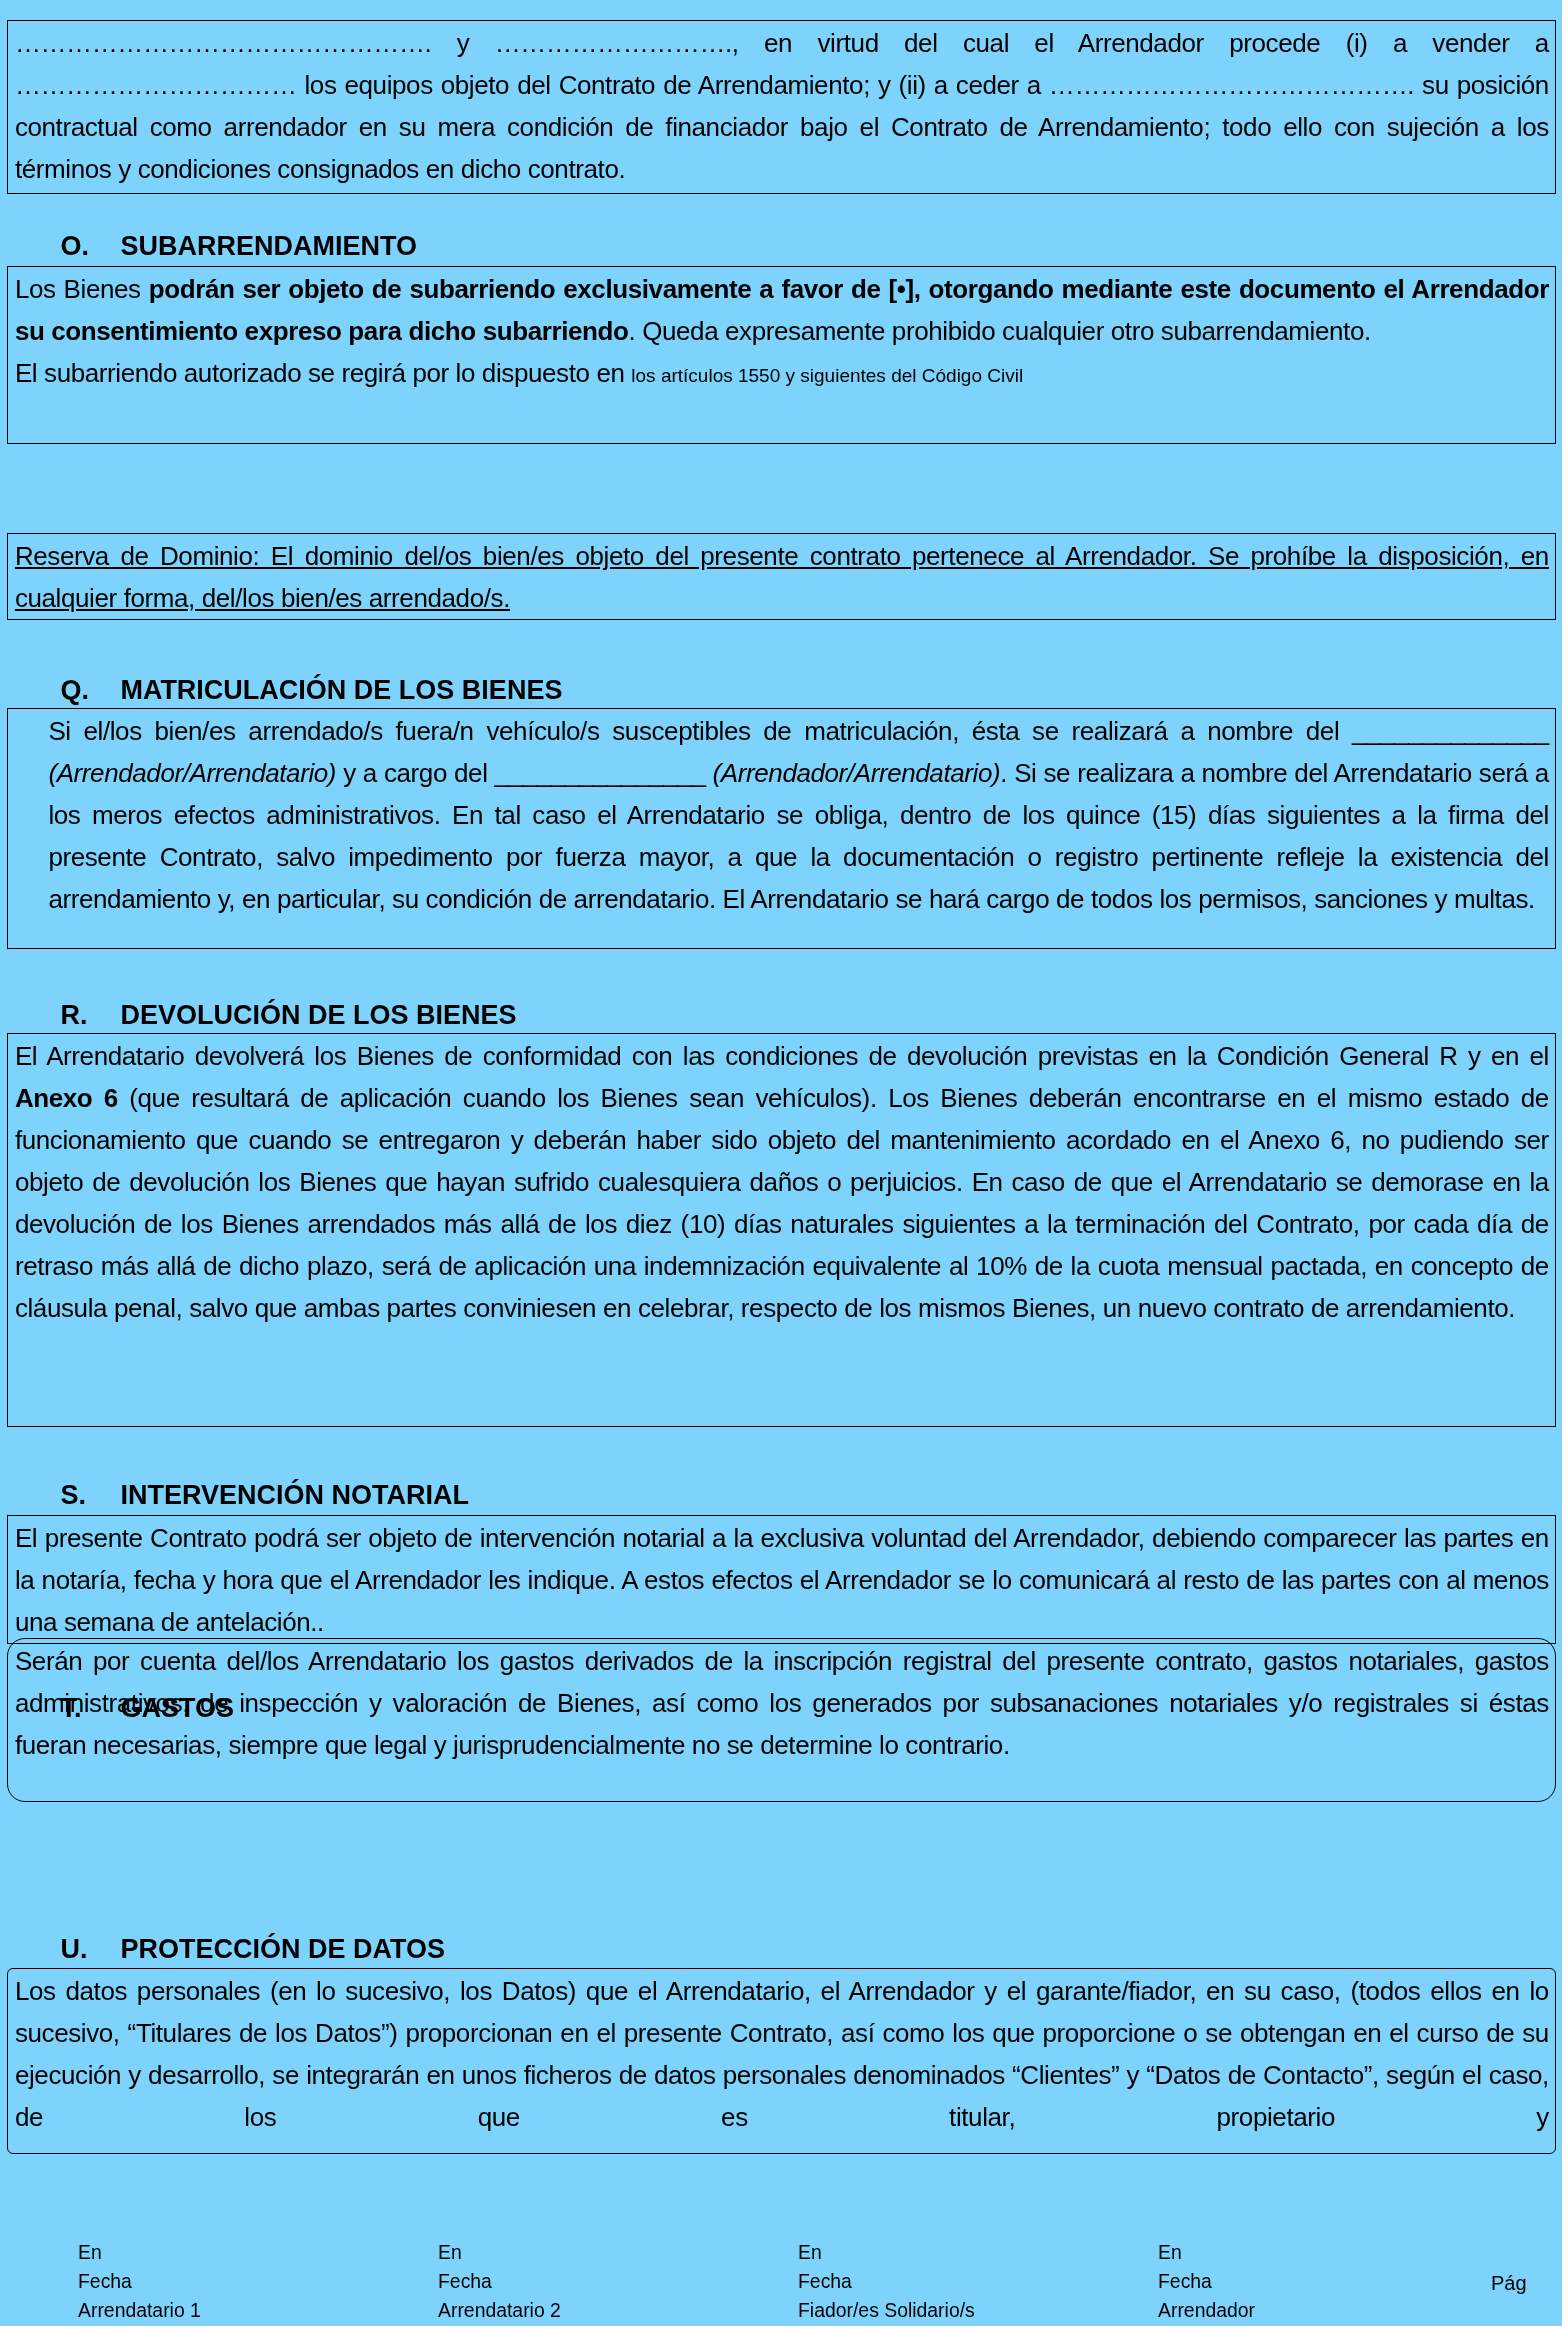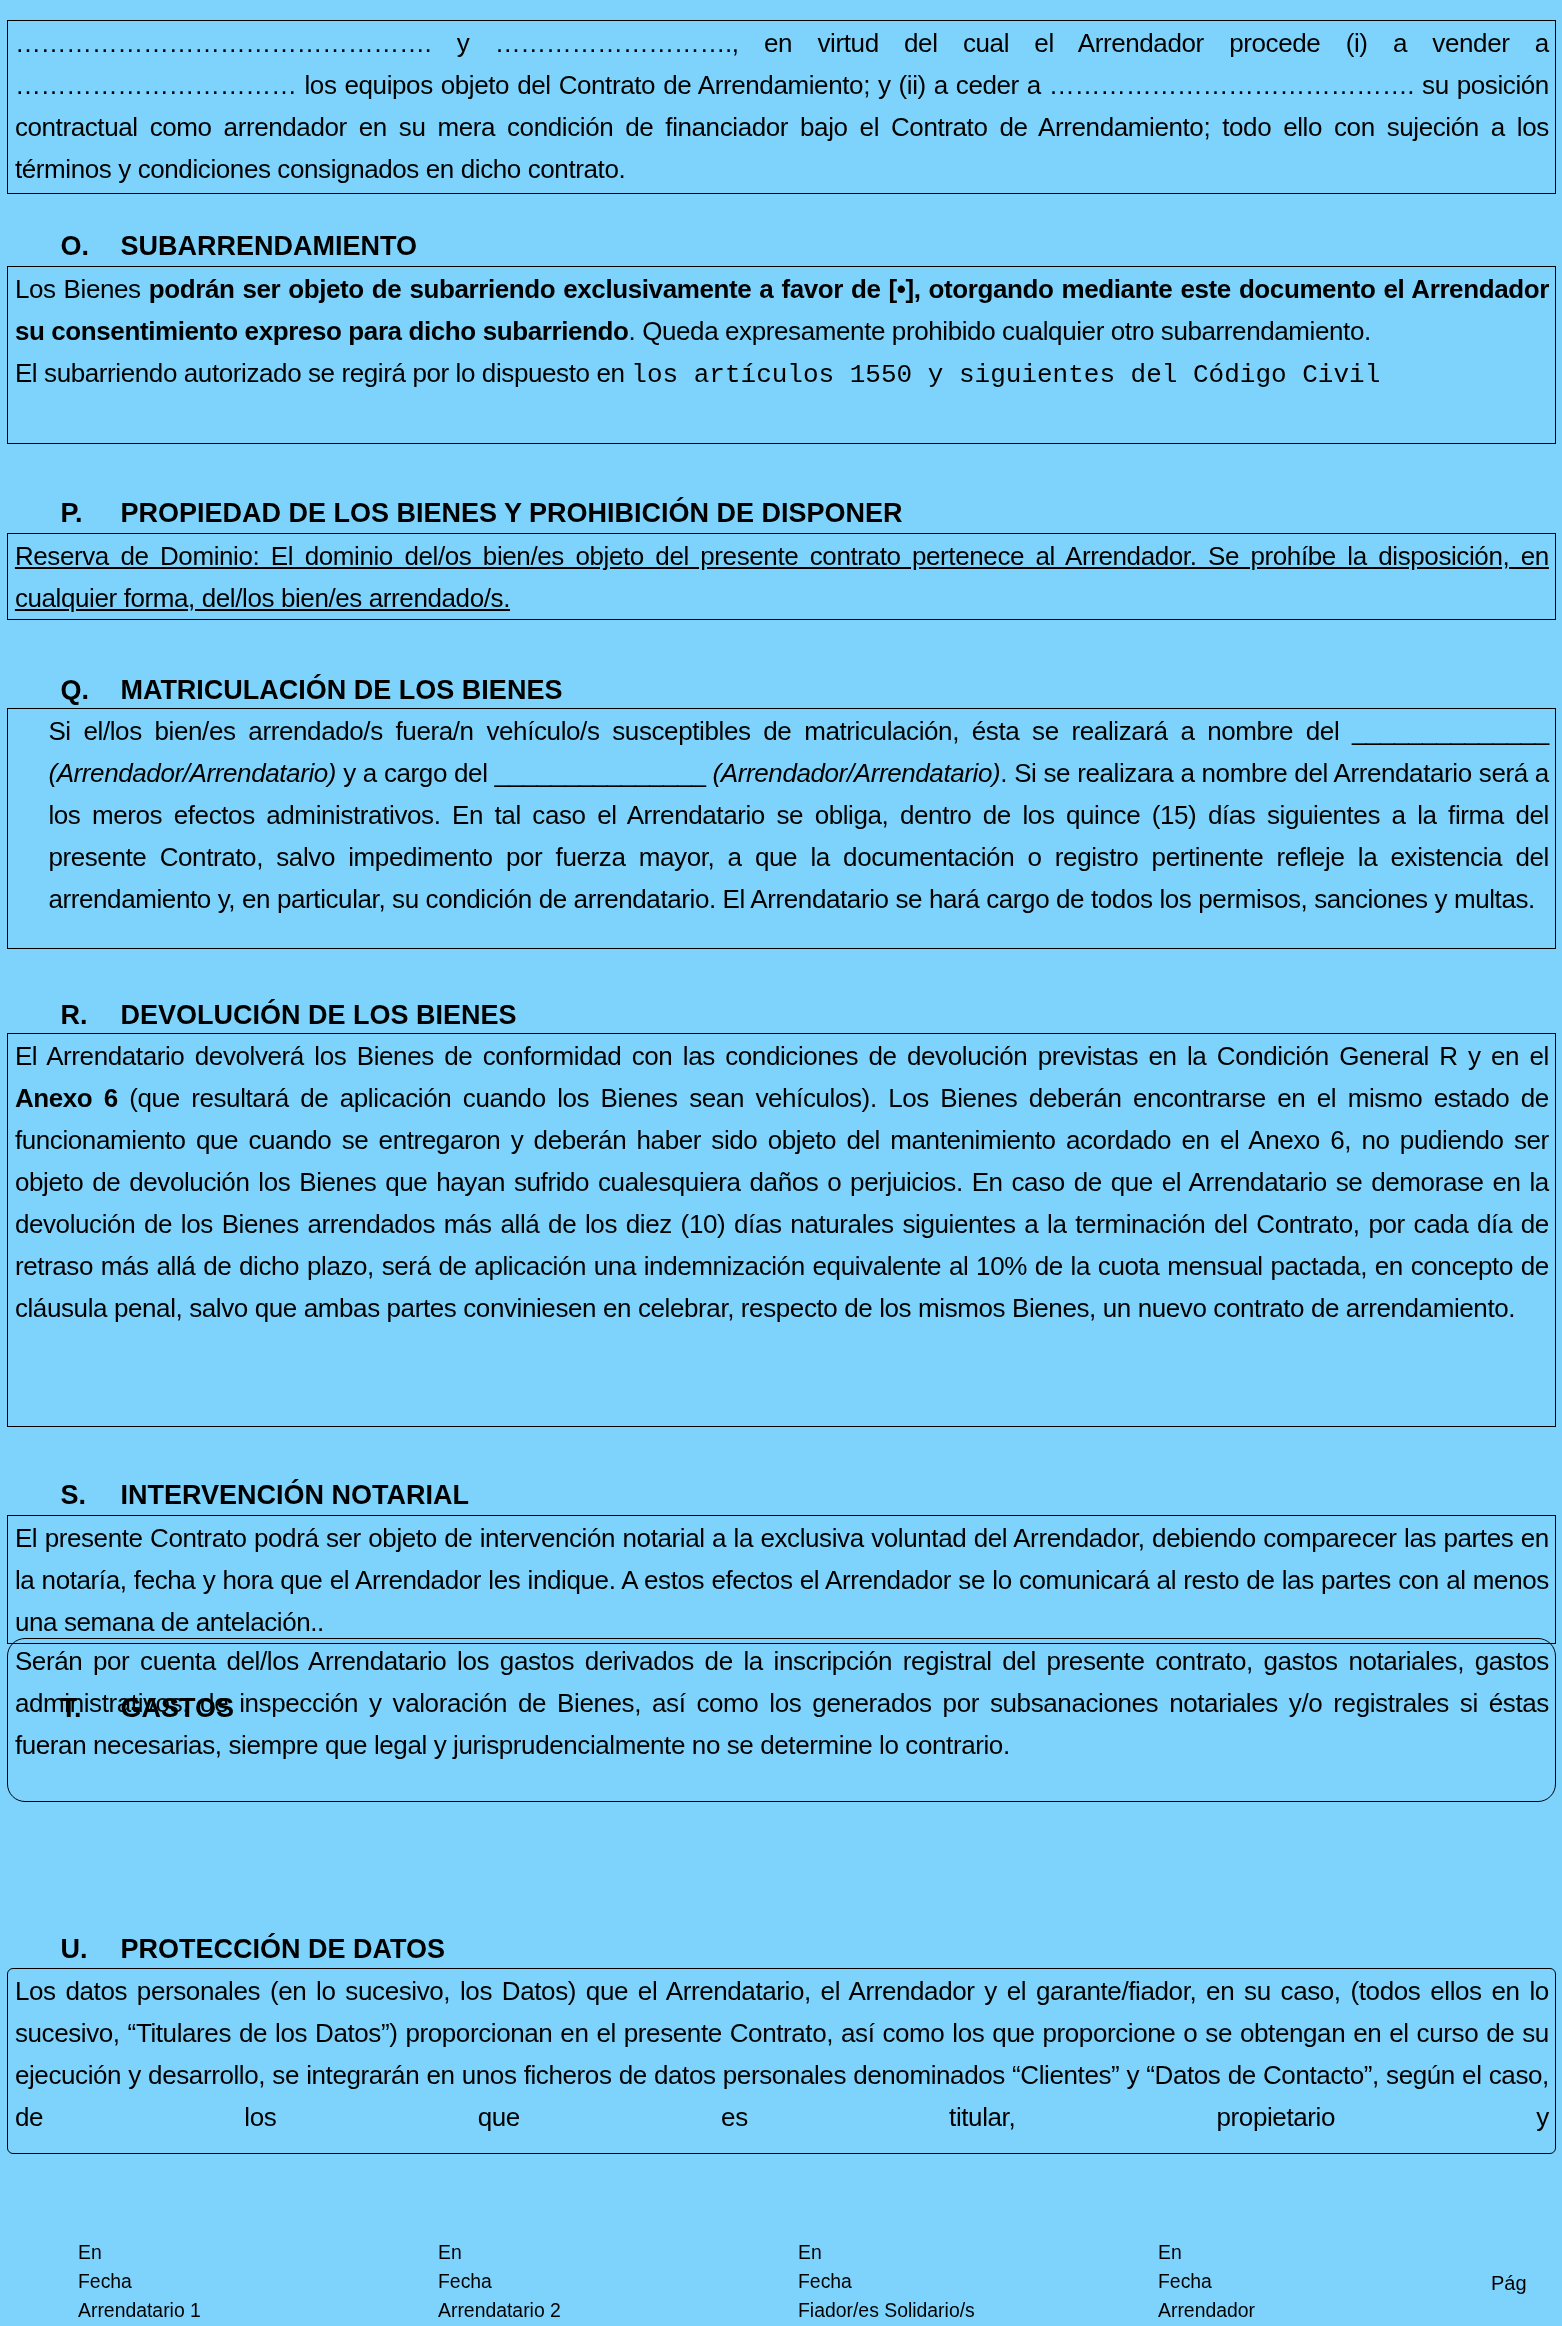--- a/index.html
+++ b/index.html
@@ -32,21 +32,21 @@
     left:7.4px;
     padding-left:53px;
     font-size:27px;
     line-height:31px;
     font-weight:bold;
     white-space:nowrap;
   }
   .heading .letter{display:inline-block;width:60px;}
   .b{font-weight:bold;}
   .i{font-style:italic;}
-  .lg{font-size:26px;font-family:Liberation Mono, monospace;letter-spacing:0;}
+  .lg{font-size:19px;font-family:Liberation Sans, sans-serif;letter-spacing:0;}
   .justify-last{text-align-last:justify;}
   .footer-col{
     position:absolute;
     top:2198px;
     font-size:19.4px;
     line-height:29px;
     margin-top:40px;
   }
   .footer-col div{white-space:nowrap;}
   .pag{
@@ -67,23 +67,20 @@
   </div>
 
   <div class="heading" style="top:231px;">
     <span class="letter">O.</span><span>SUBARRENDAMIENTO</span>
   </div>
   <div class="clause-box" style="top:266px;min-height:178px;">
     <p><span>Los Bienes </span><span class="b">podrán ser objeto de subarriendo exclusivamente a favor de [•], otorgando mediante este documento el Arrendador su consentimiento expreso para dicho subarriendo</span><span>. Queda expresamente prohibido cualquier otro subarrendamiento.</span></p>
     <p><span>El subarriendo autorizado se regirá por lo dispuesto en </span><span class="lg">los artículos 1550 y siguientes del Código Civil</span></p>
   </div>
 
-  <div class="heading" style="top:498px;">
-    <span class="letter">P.</span><span>PROPIEDAD DE LOS BIENES Y PROHIBICIÓN DE DISPONER</span>
-  </div>
   <div class="clause-box" style="top:533px;min-height:84px;text-decoration:underline;">
     <p><span>Reserva de Dominio: El dominio del/os bien/es objeto del presente contrato pertenece al Arrendador. Se prohíbe la disposición, en cualquier forma, del/los bien/es arrendado/s.</span></p>
   </div>
 
   <div class="heading" style="top:675px;">
     <span class="letter">Q.</span><span>MATRICULACIÓN DE LOS BIENES</span>
   </div>
   <div class="clause-box" style="top:708px;min-height:241px;padding-left:40px;">
     <p><span>Si el/los bien/es arrendado/s fuera/n vehículo/s susceptibles de matriculación, ésta se realizará a nombre del ______________ </span><span class="i">(Arrendador/Arrendatario)</span><span> y a cargo del _______________ </span><span class="i">(Arrendador/Arrendatario)</span><span>. Si se realizara a nombre del Arrendatario será a los meros efectos administrativos. En tal caso el Arrendatario se obliga, dentro de los quince (15) días siguientes a la firma del presente Contrato, salvo impedimento por fuerza mayor, a que la documentación o registro pertinente refleje la existencia del arrendamiento y, en particular, su condición de arrendatario. El Arrendatario se hará cargo de todos los permisos, sanciones y multas.</span></p>
   </div>

